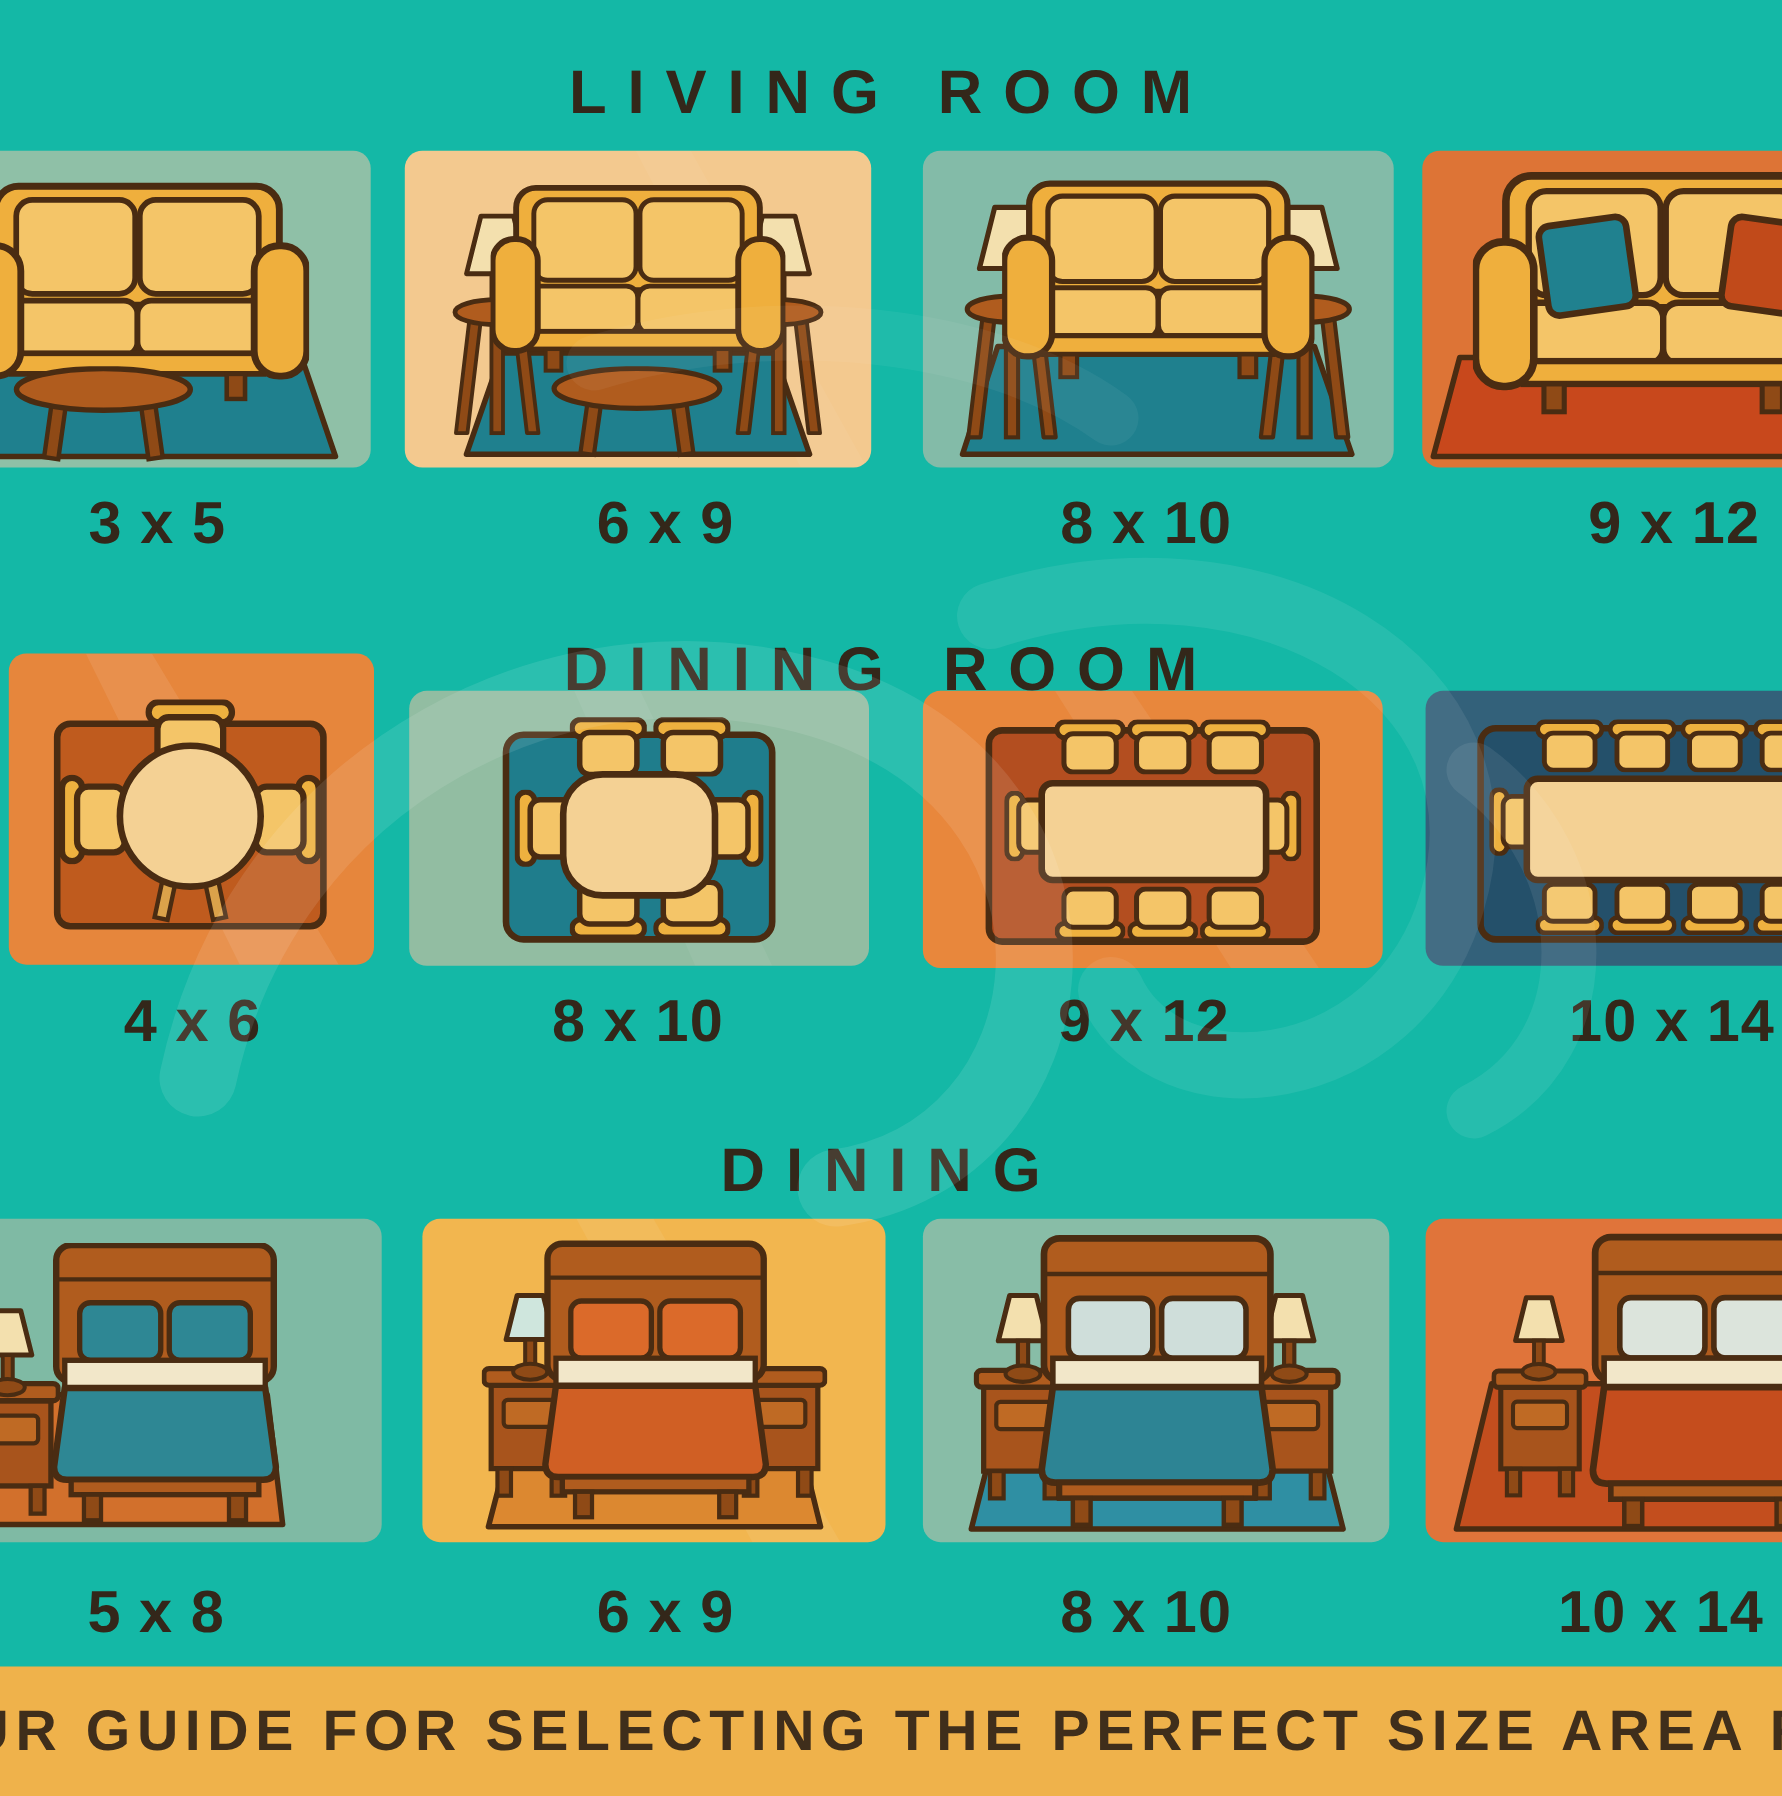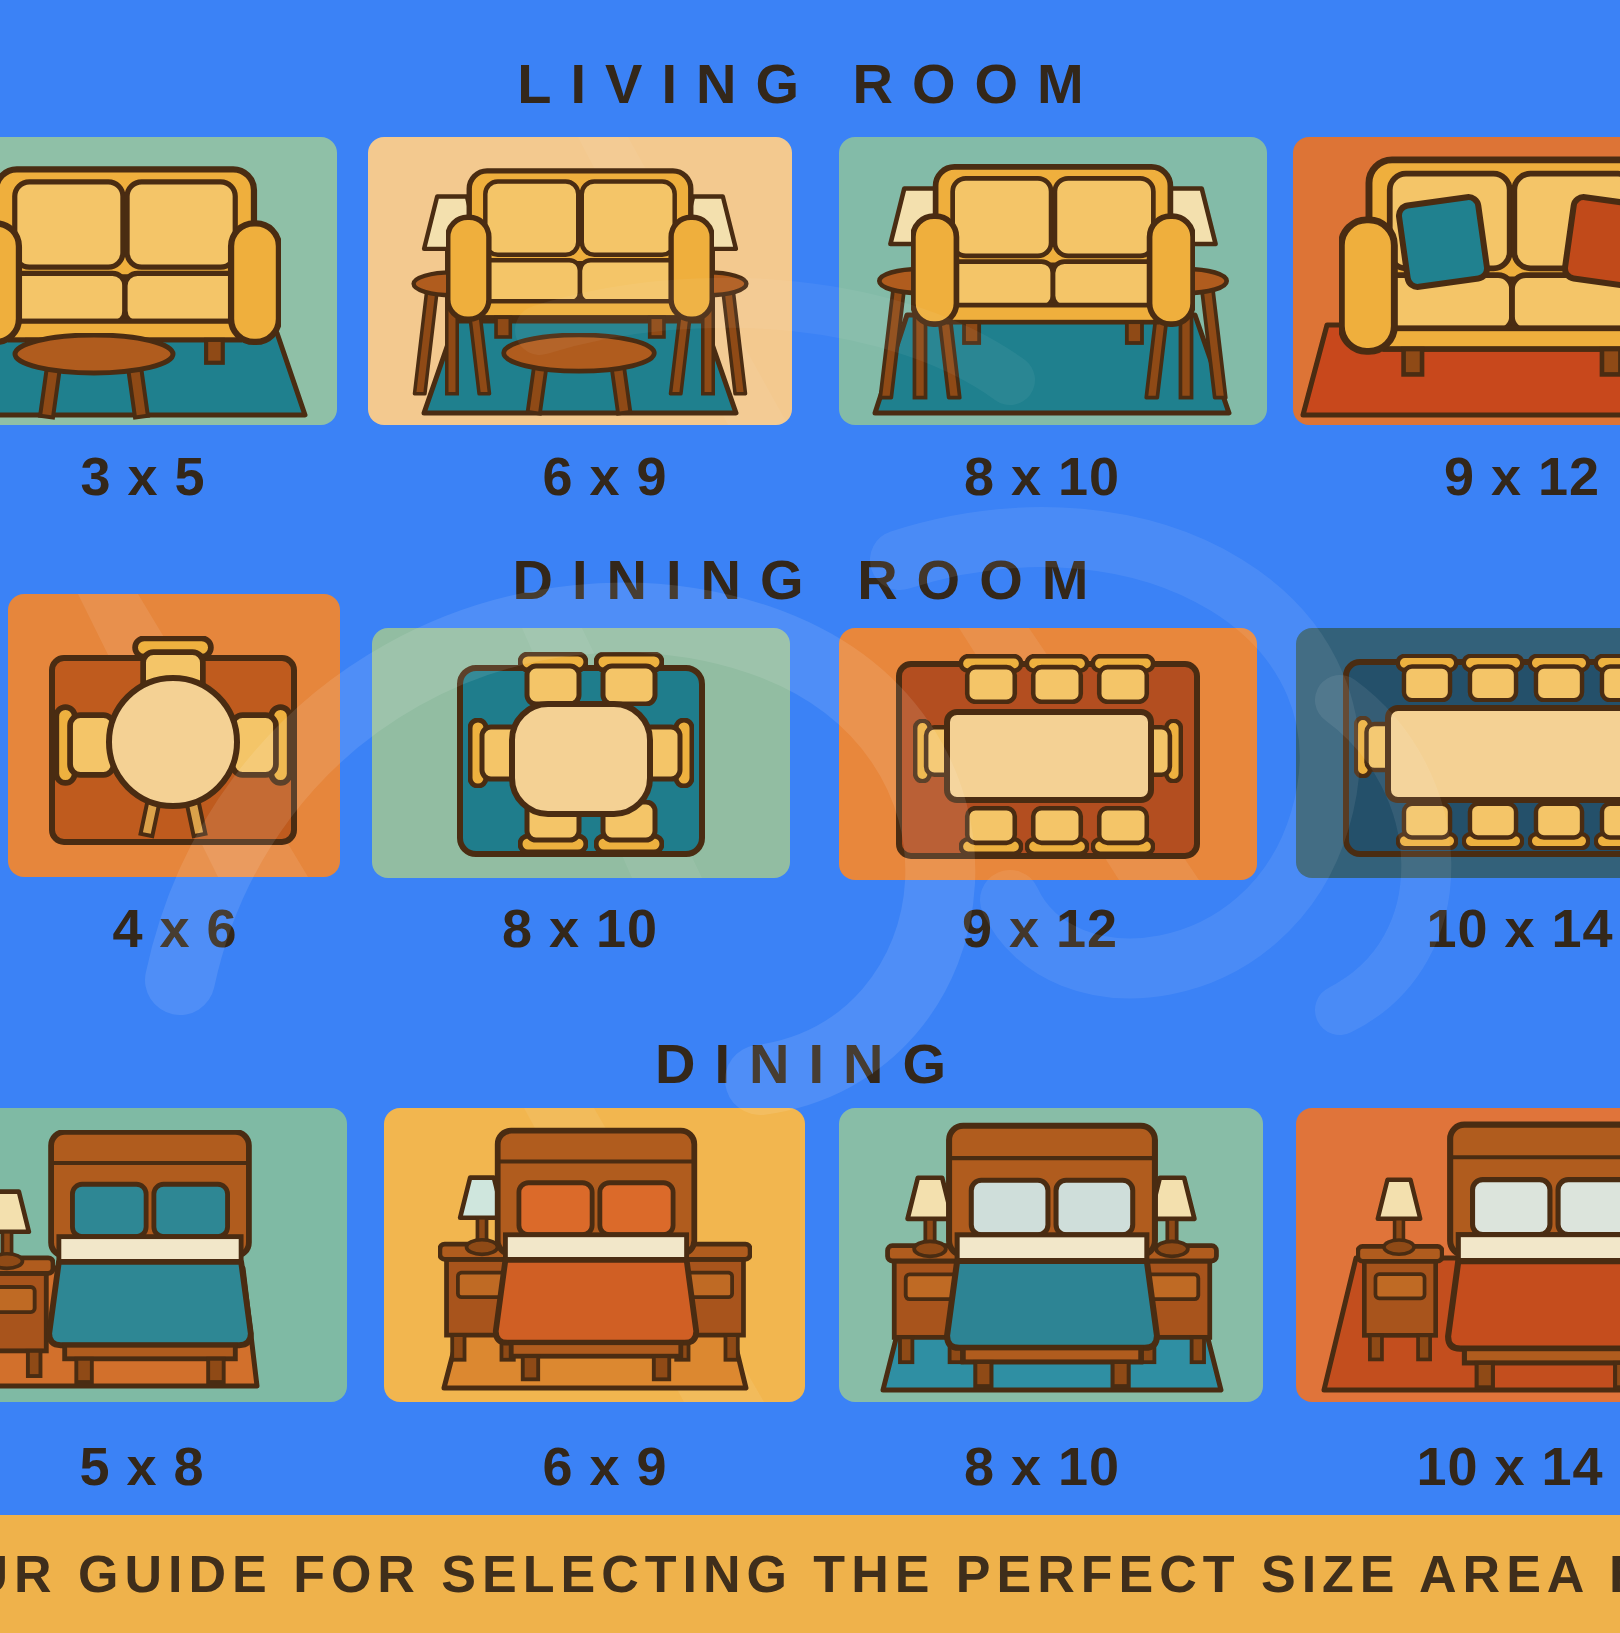--- a/index.html
+++ b/index.html
@@ -105,24 +105,24 @@
       <rect x="30" y="48" width="10" height="26" fill="#8f4a16" stroke="#4a2c12" stroke-width="4"></rect>
       <ellipse cx="35" cy="80" rx="17" ry="8" fill="#8f4a16" stroke="#4a2c12" stroke-width="4"></ellipse>
     </symbol>
     <symbol id="tchair" viewBox="0 0 70 54">
       <rect x="2" y="2" width="66" height="16" rx="8" fill="#eeb13f" stroke="#4a2c12" stroke-width="5"></rect>
       <rect x="9" y="14" width="52" height="38" rx="9" fill="#f4c568" stroke="#4a2c12" stroke-width="5"></rect>
     </symbol>
   </defs>
 </svg>
 
-<div class="poster" style="background-color: #3b82f6; color: rgb(51, 39, 26);">
+<div class="poster" style="background-color: #14b8a6; color: rgb(51, 39, 26);">
 
   <div class="section-title" style="top:52px">LIVING ROOM</div>
-  <div class="section-title" style="top:548px">DINING ROOM</div>
+  <div class="section-title" style="top:576px">DINING ROOM</div>
   <div class="section-title" style="top:1032px">DINING</div>
 
   <div class="tile" style="left: -85px; top: 137px; width: 422px; height: 288px; background-color: rgb(143, 192, 167); --rug: #1f808e;">
     <svg viewBox="0 0 422 288">
       <polygon points="58,196 362,196 390,278 30,278" fill="var(--rug,#1f808e)" stroke="#4a2c12" stroke-width="5" stroke-linejoin="round"></polygon>
       <use href="#sofa" x="54" y="28" width="312" height="200"></use>
       <use href="#ctable" x="94" y="196" width="170" height="88"></use>
     </svg>
   </div>
 

